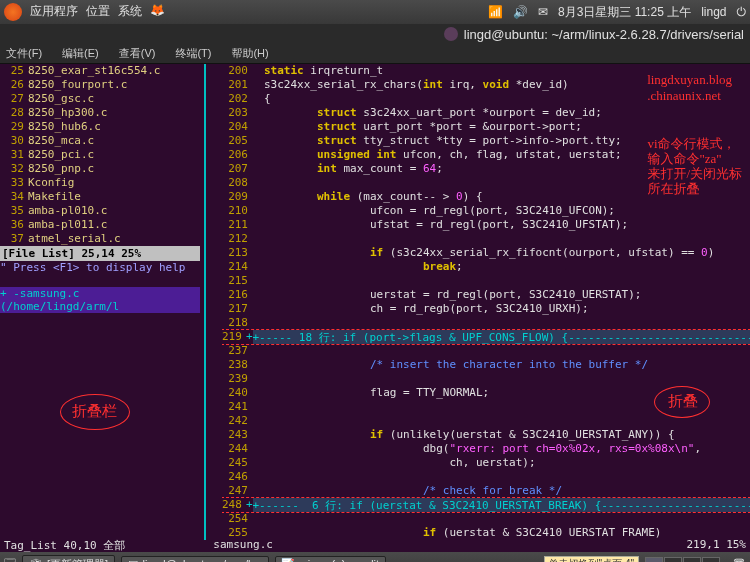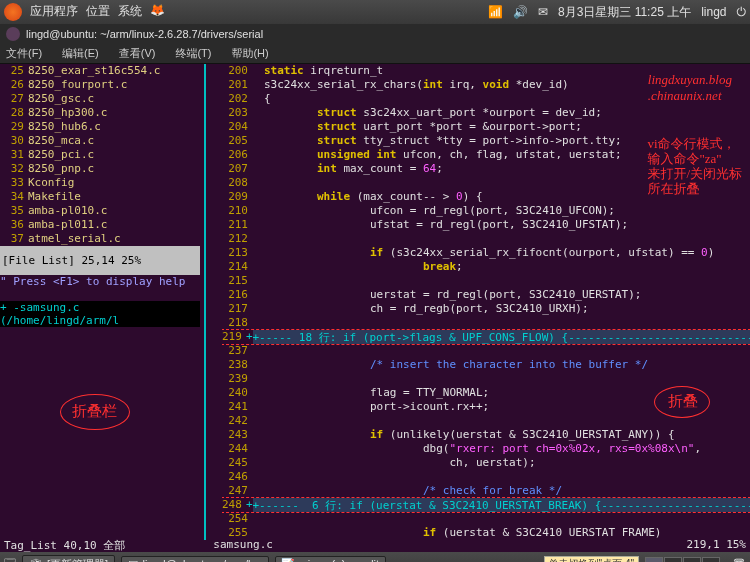--- a/index.html
+++ b/index.html
@@ -1,32 +1,32 @@
 <!DOCTYPE html>
 <html><head>
 <meta charset="utf-8">
 <style>
 * { margin: 0; padding: 0; box-sizing: border-box; }
 body { width: 750px; height: 562px; font-family: "DejaVu Sans Mono", monospace; font-size: 11px; background: #1a0a1a; overflow: hidden; position: relative; }
 .top-panel { height: 24px; background: linear-gradient(#4a4a4a, #383838); display: flex; align-items: center; color: #e0e0e0; padding: 0 4px; font-family: sans-serif; font-size: 12px; }
 .top-panel .left { display: flex; gap: 8px; justify-content: center; }
 .top-panel .right { margin-left: auto; display: flex; gap: 10px; align-items: center; }
 .top-panel .ubuntu-logo { width: 18px; height: 18px; background: radial-gradient(#f47421, #d84315); border-radius: 50%; }
-.term-title { height: 20px; background: #2a2a2a; color: #e0e0e0; display: flex; align-items: center; padding: 0 6px; font-family: sans-serif; font-size: 11px; }
+.term-title { height: 20px; background: #2a2a2a; color: #e0e0e0; display: flex; align-items: center; padding: 0 6px; font-family: sans-serif; font-size: 13px; justify-content: flex-end; }
 .term-title .circle { width: 14px; height: 14px; background: #5a3d5a; border-radius: 50%; margin-right: 6px; }
 .menu-bar { height: 20px; background: #2a2a2a; color: #ccc; display: flex; gap: 20px; padding: 0 6px; align-items: center; font-family: sans-serif; font-size: 11px; border-bottom: 1px solid #111; }
 .editor { height: 474px; background: #2d0a2d; display: flex; position: relative; }
 .left-pane { width: 200px; background: #2d0a2d; position: relative; }
 .file-list { color: #d0b080; line-height: 14px; }
 .file-row { display: flex; }
 .file-row .ln { width: 28px; text-align: right; color: #c0a000; padding-right: 4px; }
 .file-row .fn { color: #e0d080; }
-.file-list-status { background: #c0c0c0; color: #000; font-weight: normal; padding: 8px 2px; }
+.file-list-status { background: #c0c0c0; color: #000; font-weight: bold; padding: 1px 2px; }
 .help-line { color: #a0a0ff; }
-.winext { color: #00d0d0; background: #000000; }
+.winext { color: #00d0d0; background: #4c1d95; }
 .gutter { width: 22px; background: #2d0a2d; }
 .gutter .g { height: 14px; border-left: 2px solid #00c0c0; margin-left: 4px; }
 .code-pane { flex: 1; position: relative; overflow: hidden; }
 .code-line { display: flex; height: 14px; white-space: pre; }
 .code-line .ln { width: 30px; text-align: right; color: #c0a000; padding-right: 4px; }
 .code-line .fold { width: 12px; color: #00d0d0; }
 .code-txt { color: #e0e0e0; }
 .kw { color: #e0c000; font-weight: bold; }
 .str { color: #ff60ff; }
 .num { color: #ff60ff; }
@@ -197,33 +197,33 @@
       <div class="code-line"><span class="ln">214</span><span class="fold"> </span><span class="code-txt">                        <span class="kw">break</span>;</span></div>
       <div class="code-line"><span class="ln">215</span><span class="fold"> </span><span class="code-txt"></span></div>
       <div class="code-line"><span class="ln">216</span><span class="fold"> </span><span class="code-txt">                uerstat = rd_regl(port, S3C2410_UERSTAT);</span></div>
       <div class="code-line"><span class="ln">217</span><span class="fold"> </span><span class="code-txt">                ch = rd_regb(port, S3C2410_URXH);</span></div>
       <div class="code-line"><span class="ln">218</span><span class="fold"> </span><span class="code-txt"></span></div>
       <div class="code-line fold-highlight"><span class="ln">219</span><span class="fold">+</span><span class="fold-line">+----- 18 行: if (port-&gt;flags &amp; UPF_CONS_FLOW) {----------------------------</span></div>
       <div class="code-line"><span class="ln">237</span><span class="fold"> </span><span class="code-txt"></span></div>
       <div class="code-line"><span class="ln">238</span><span class="fold"> </span><span class="code-txt"><span class="cmt">                /* insert the character into the buffer */</span></span></div>
       <div class="code-line"><span class="ln">239</span><span class="fold"> </span><span class="code-txt"></span></div>
       <div class="code-line"><span class="ln">240</span><span class="fold"> </span><span class="code-txt">                flag = TTY_NORMAL;</span></div>
-      <div class="code-line"><span class="ln">241</span><span class="fold"> </span><span class="code-txt">                port-&gt;icount.rx++;</span></div>
+      <div class="code-line"><span class="ln">241</span><span class="fold"> </span></div>
       <div class="code-line"><span class="ln">242</span><span class="fold"> </span><span class="code-txt"></span></div>
       <div class="code-line"><span class="ln">243</span><span class="fold"> </span><span class="code-txt">                <span class="kw">if</span> (unlikely(uerstat &amp; S3C2410_UERSTAT_ANY)) {</span></div>
       <div class="code-line"><span class="ln">244</span><span class="fold"> </span><span class="code-txt">                        dbg(<span class="str">"rxerr: port ch=0x%02x, rxs=0x%08x\n"</span>,</span></div>
       <div class="code-line"><span class="ln">245</span><span class="fold"> </span><span class="code-txt">                            ch, uerstat);</span></div>
       <div class="code-line"><span class="ln">246</span><span class="fold"> </span><span class="code-txt"></span></div>
       <div class="code-line"><span class="ln">247</span><span class="fold"> </span><span class="code-txt"><span class="cmt">                        /* check for break */</span></span></div>
       <div class="code-line fold-highlight"><span class="ln">248</span><span class="fold">+</span><span class="fold-line">+------  6 行: if (uerstat &amp; S3C2410_UERSTAT_BREAK) {------------------------</span></div>
       <div class="code-line"><span class="ln">254</span><span class="fold"> </span><span class="code-txt"></span></div>
       <div class="code-line"><span class="ln">255</span><span class="fold"> </span><span class="code-txt">                        <span class="kw">if</span> (uerstat &amp; S3C2410_UERSTAT_FRAME)</span></div>
     </div>
 
-  <div class="anno" style="top:8px; right:18px; white-space:pre;font-style:italic;">lingdxuyan.blog
+  <div class="anno" style="top:8px; right:18px; white-space:pre;">lingdxuyan.blog
 .chinaunix.net</div>
   <div class="anno" style="top:72px; right:8px; white-space:pre; line-height:15px;">vi命令行模式，
 输入命令"za"
 来打开/关闭光标
 所在折叠</div>
   <div class="anno-oval" style="top:330px; left:60px; width:70px; height:36px;"></div>
   <div class="anno" style="top:338px; left:72px; font-size:15px;">折叠栏</div>
   <div class="anno-oval" style="top:322px; right:40px; width:56px; height:32px;"></div>
   <div class="anno" style="top:328px; right:52px; font-size:15px;">折叠</div>
 </div>

